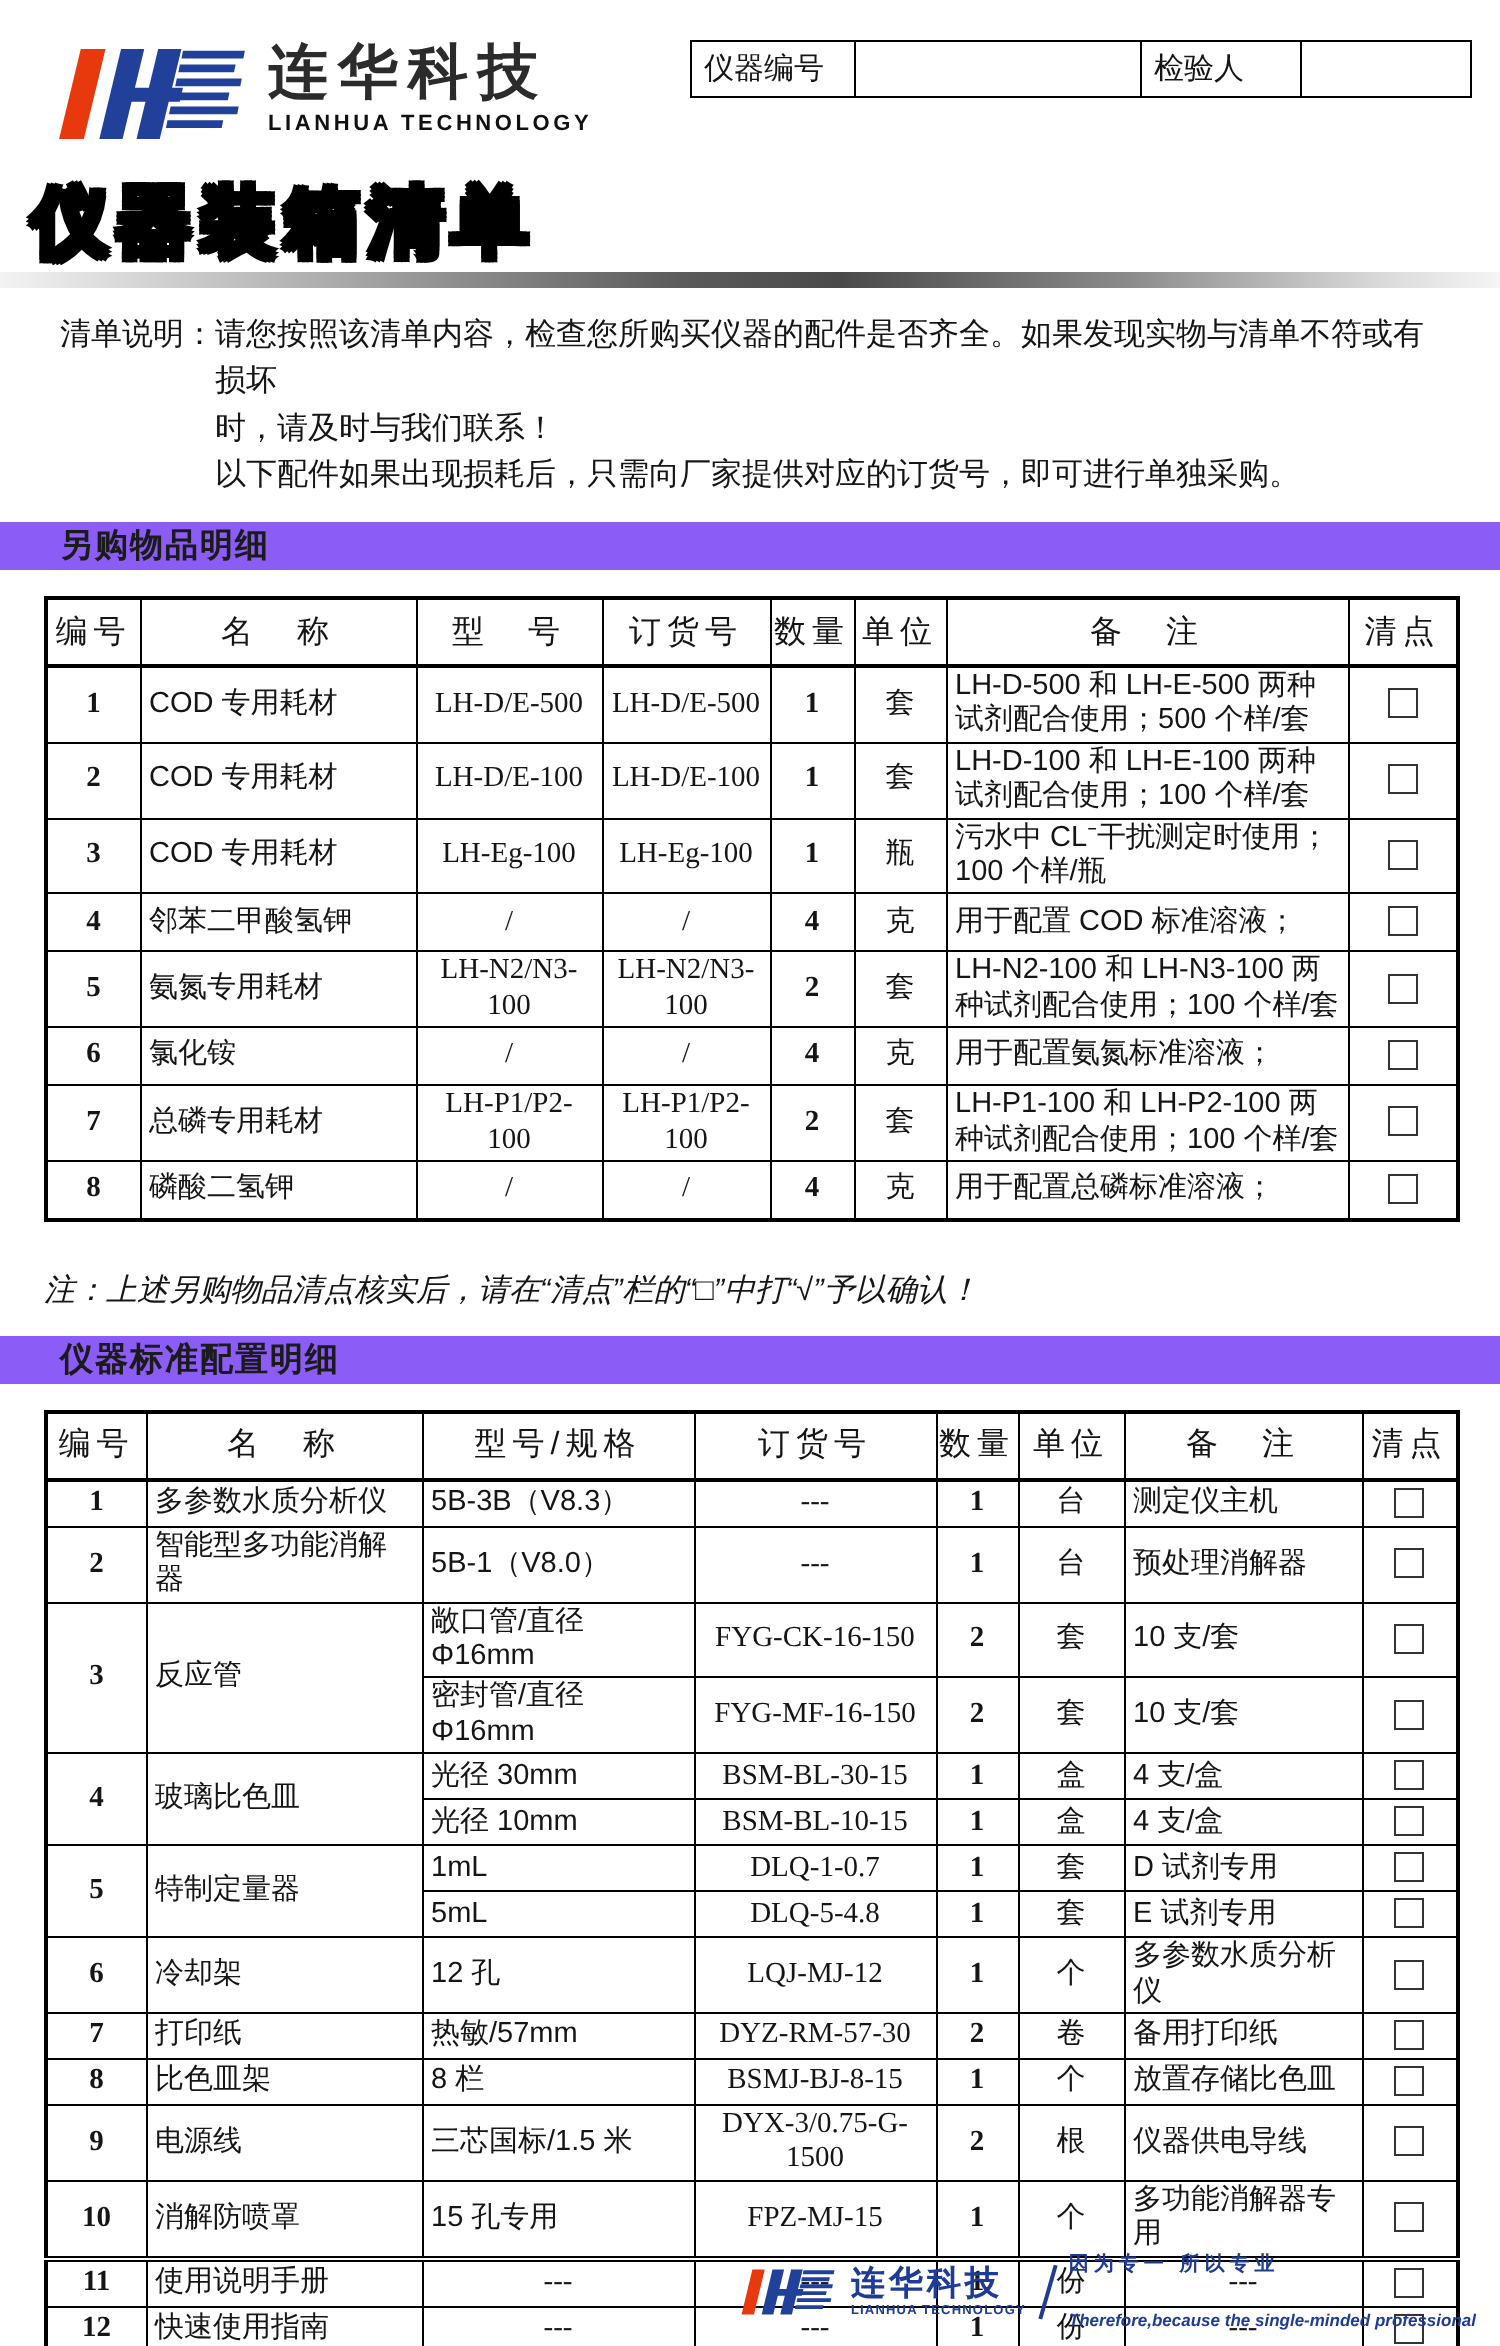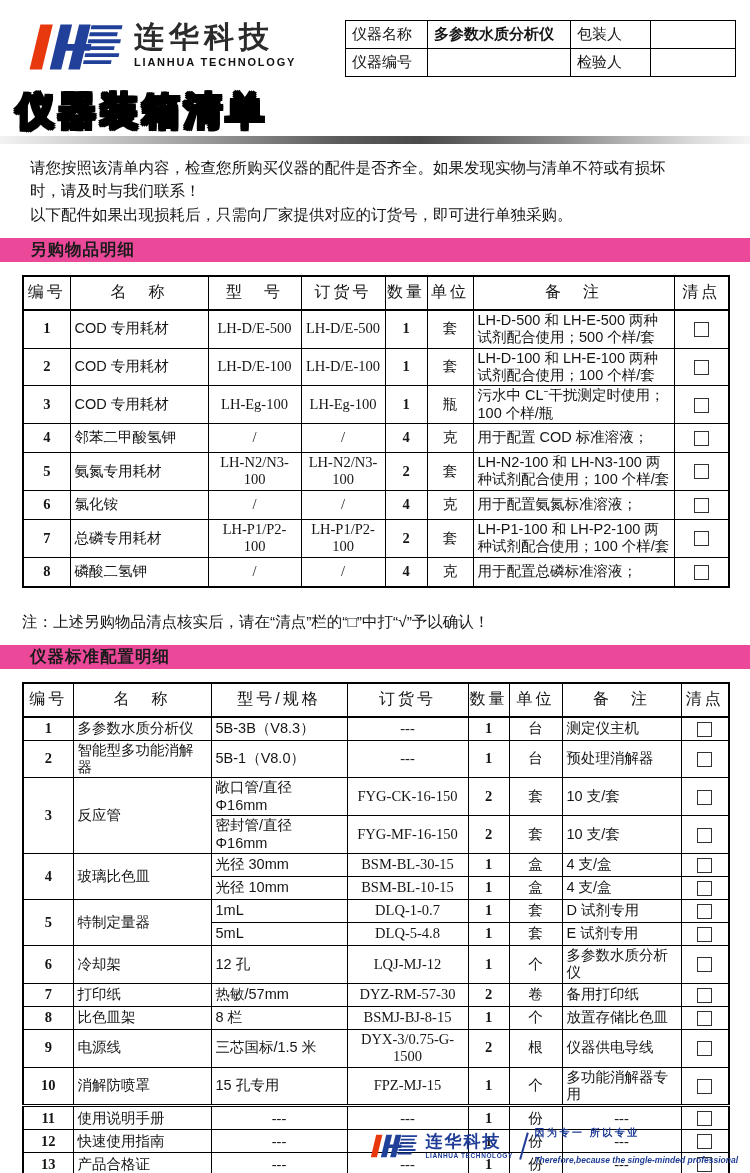--- a/index.html
+++ b/index.html
@@ -19,35 +19,35 @@
   .info-table td{border:1.5px solid #000;height:27px;font-size:15px;padding:0 6px;}
   .bv{font-weight:700;}
   .seri{font-family:"Liberation Serif","DejaVu Serif",serif;}
   .bseri{font-family:"Liberation Serif","DejaVu Serif",serif;font-weight:700;}
   
   .divider{height:8px;background:linear-gradient(90deg,#f3f3f3,#b9b9b9 18%,#5c5c5c 45%,#4a4a4a 56%,#8a8a8a 75%,#d9d9d9 92%,#f5f5f5);}
   
   .notice{display:flex;margin:12px 26px 0 30px;font-size:15.5px;line-height:1.5;}
   .notice-label{white-space:nowrap;}
   
-  .section-bar{margin-top:12px;height:24px;background:#ec4899;display:flex;align-items:center;
+  .section-bar{margin-top:12px;height:24px;background:#8b5cf6;display:flex;align-items:center;
       padding-left:30px;font-size:16.5px;font-weight:700;color:#1b1b1b;letter-spacing:1px;}
   
   table.list{border-collapse:collapse;margin:13px 0 17px 22px;width:706px;table-layout:fixed;border:2px solid #000;}
   .list th{border:1px solid #000;border-bottom:2px solid #000;height:32px;font-size:16px;font-weight:500;letter-spacing:3px;padding:0;}
   .list td{border:1px solid #000;font-size:14.5px;padding:1px 4px;line-height:1.2;}
   .t1 td{height:26px;}
   .t2 td{height:20px;}
   .c{text-align:center;}
   .l{text-align:left;padding-left:6px;}
   .nt{font-size:13px;line-height:1.15;}
   .thick-top td{border-top:3px double #000;}
   .cbx{display:inline-block;width:13px;height:13px;border:1.5px solid #333;vertical-align:middle;background:#fff;}
   
-  .note{margin:24px 0 0 22px;font-size:15.5px;}
+  .note{margin:24px 0 0 22px;font-size:15.5px;font-style:italic;}
   
   .footer{position:absolute;right:12px;bottom:8px;display:flex;align-items:center;gap:7px;}
   .f-text{display:flex;flex-direction:column;}
   .f-cn{font-size:17px;font-weight:700;color:#1e3c96;letter-spacing:2px;line-height:1.1;}
   .f-en{font-size:6.5px;font-weight:700;color:#1e3c96;letter-spacing:0.6px;margin-top:1px;}
   .f-slash{width:1.5px;height:28px;background:#1e3c96;transform:rotate(16deg);margin:0 3px;}
   .slogan{display:flex;flex-direction:column;gap:16px;}
   .slogan-cn{font-size:10px;color:#1e3c96;font-weight:700;letter-spacing:2.5px;line-height:1.2;}
   .slogan-en{font-size:8.5px;color:#1e3c96;font-style:italic;font-weight:700;line-height:1.2;}
 </style>
@@ -78,39 +78,34 @@
     <div class="page-title">仪器装箱清单</div>
 
     <table class="info-table">
       <colgroup>
           <col style="width:82px">
           <col style="width:143px">
           <col style="width:80px">
           <col style="width:85px">
         </colgroup>
       <tbody>
-          <tr>
-        <td>仪器名称</td>
-        <td class="bv">多参数水质分析仪</td>
-        <td>包装人</td>
-        <td></td>
-      </tr>
       <tr>
         <td>仪器编号</td>
         <td></td>
         <td>检验人</td>
         <td></td>
       </tr>
     </tbody>
       </table>
   </div>
 
   <div class="divider"></div>
 
   <div class="notice">
+    <span class="notice-label">清单说明：</span>
     <div class="notice-body">
       <div>请您按照该清单内容，检查您所购买仪器的配件是否齐全。如果发现实物与清单不符或有损坏</div>
       <div>时，请及时与我们联系！</div>
       <div>以下配件如果出现损耗后，只需向厂家提供对应的订货号，即可进行单独采购。</div>
     </div>
   </div>
 
   <div class="section-bar">另购物品明细</div>
 
   <table class="list t1" id="t1">

